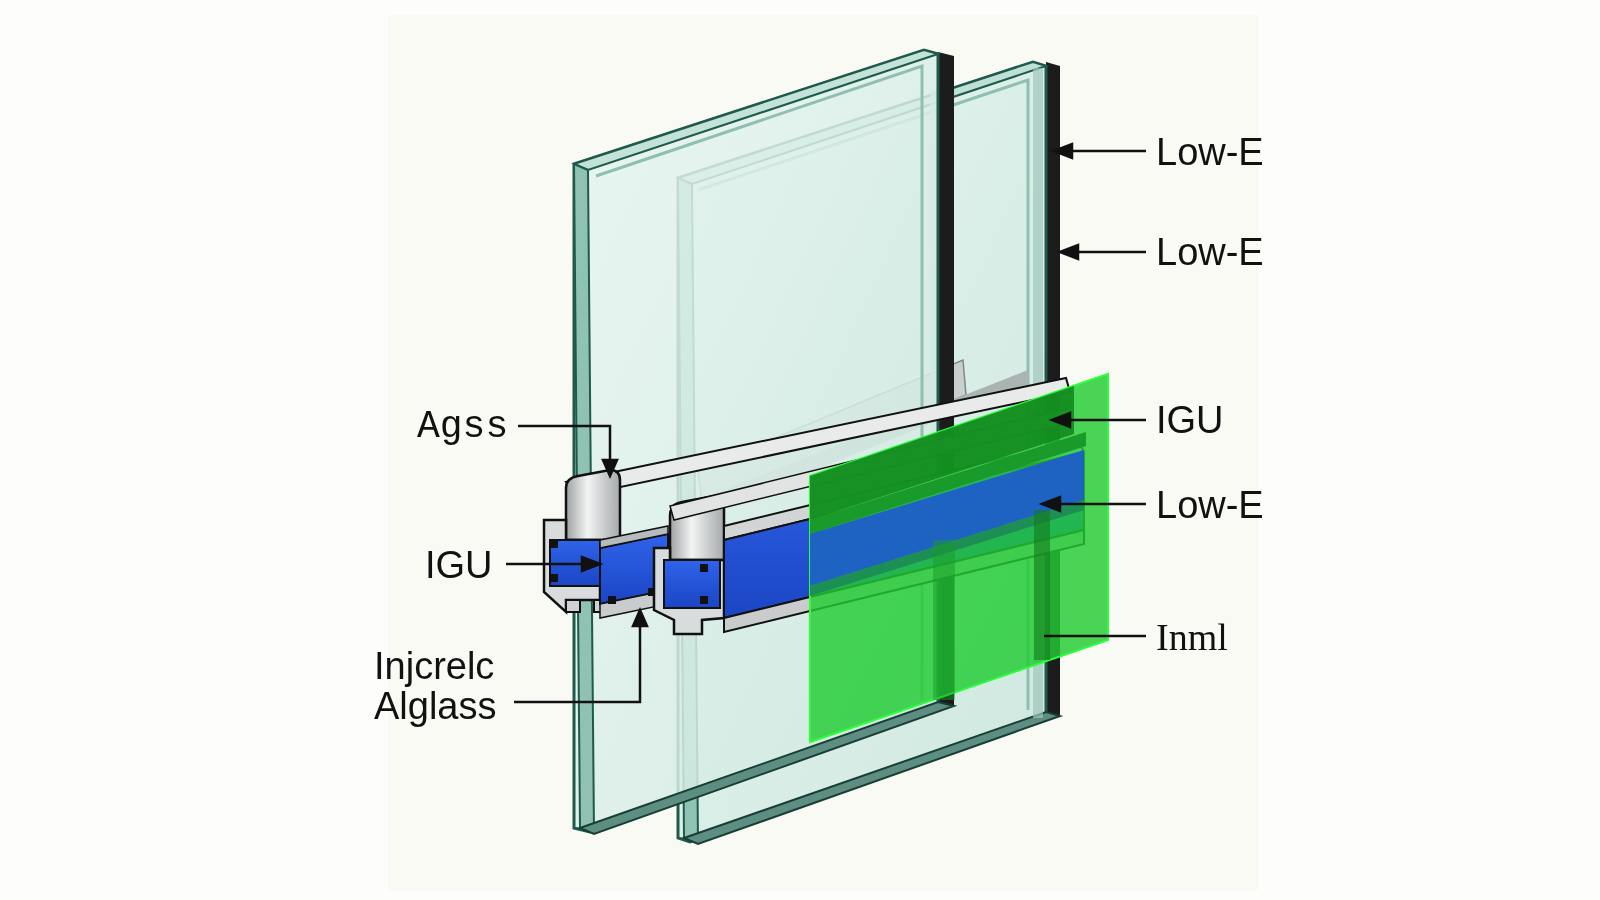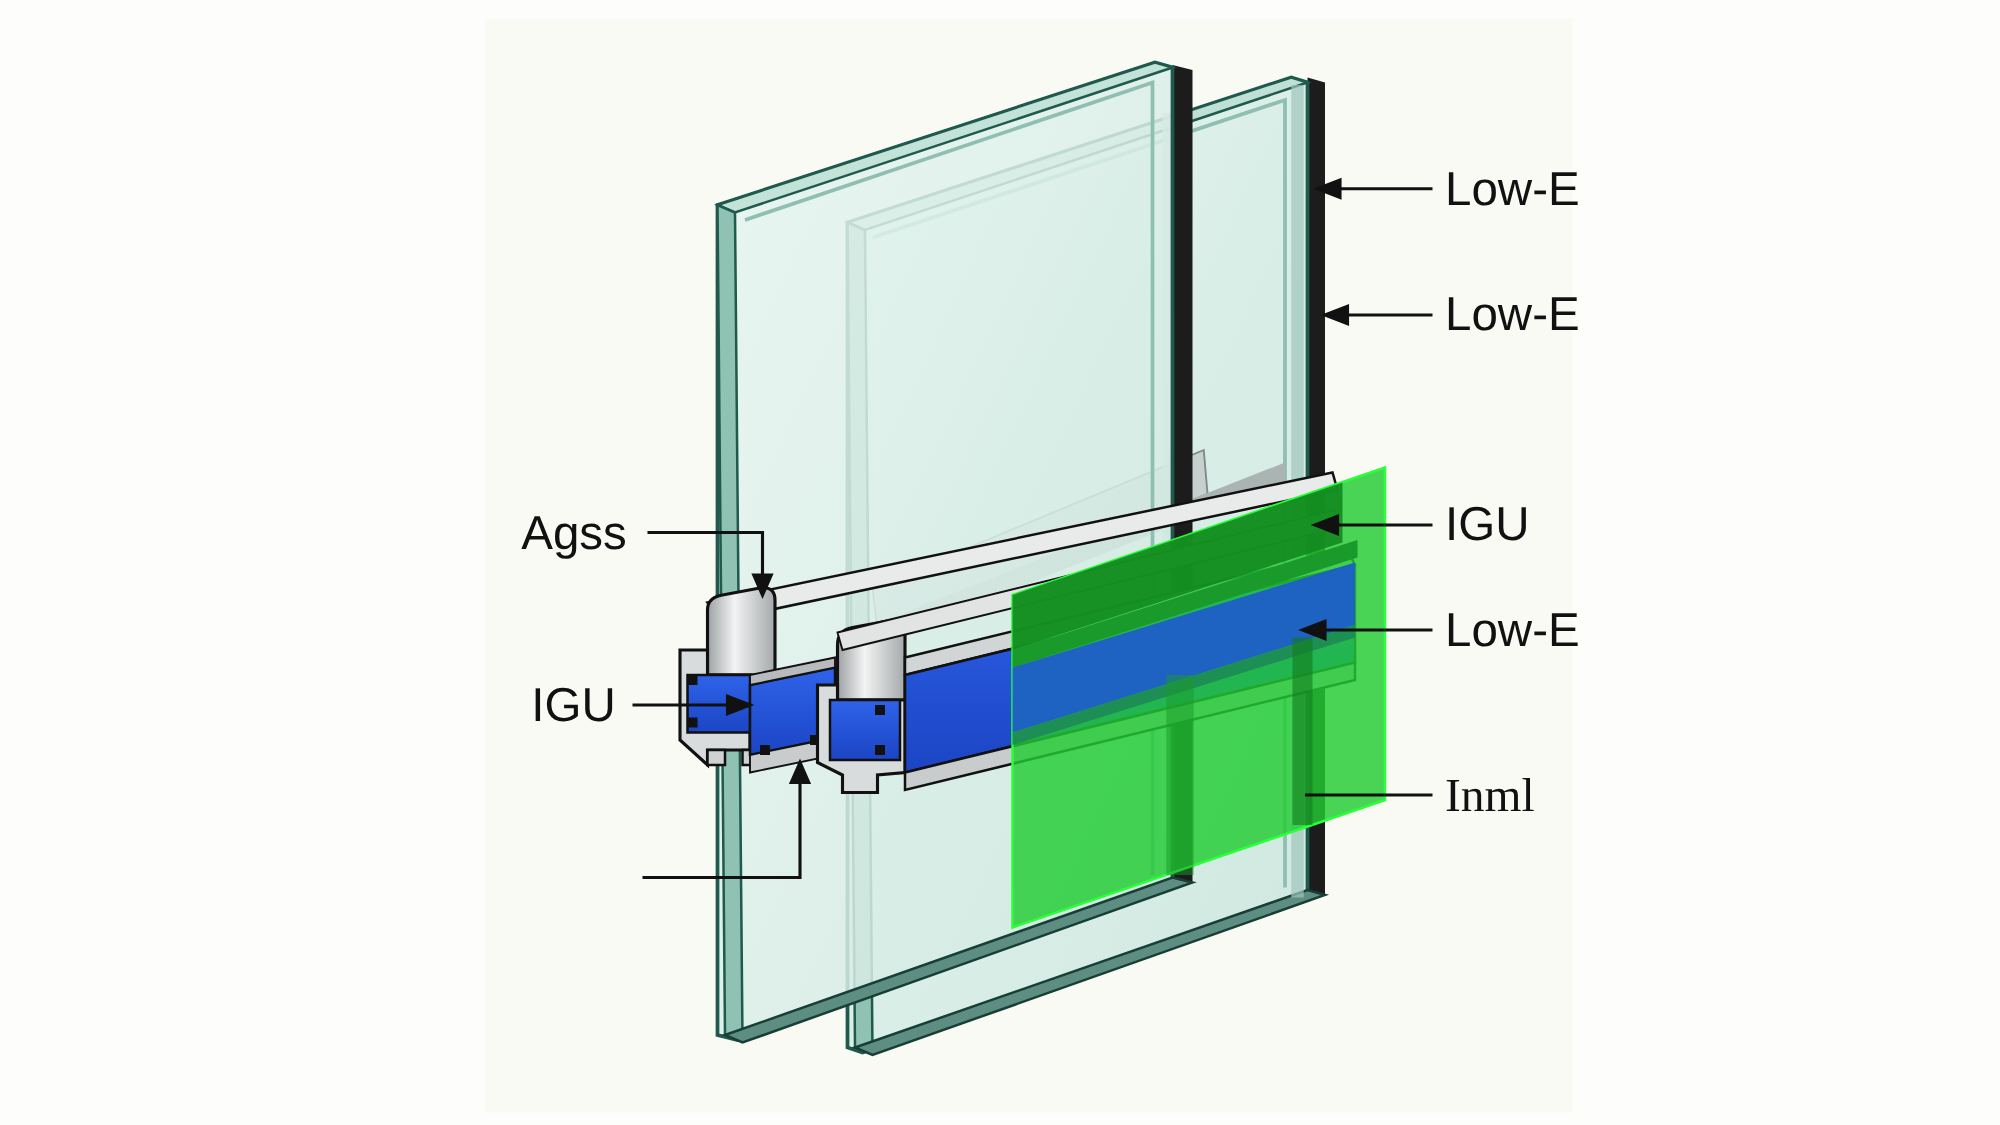--- a/index.html
+++ b/index.html
@@ -146,15 +146,19 @@
       <polygon points="622,610 615,626 629,626"></polygon>
     </g>
   </svg>
 
   <div class="label" style="left:1138px; top:133px;">Low-E</div>
   <div class="label" style="left:1138px; top:233px;">Low-E</div>
   <div class="label" style="left:1138px; top:401px;">IGU</div>
   <div class="label" style="left:1138px; top:486px;">Low-E</div>
   <div class="label" style="left:1138px; top:618px;font-family:Liberation Serif, serif;">Inml</div>
 
-  <div class="label" style="left:399px; top:408px;">Agss</div>
+  <div class="label" style="left:399px; top:408px;font-family:Liberation Mono, monospace;">Agss</div>
   <div class="label" style="left:407px; top:546px;">IGU</div>
+  <div class="label two" style="left:356px; top:646px;">
+    <div>Injcrelc</div>
+    <div>Alglass</div>
+  </div>
 </div>
 
 </body></html>

